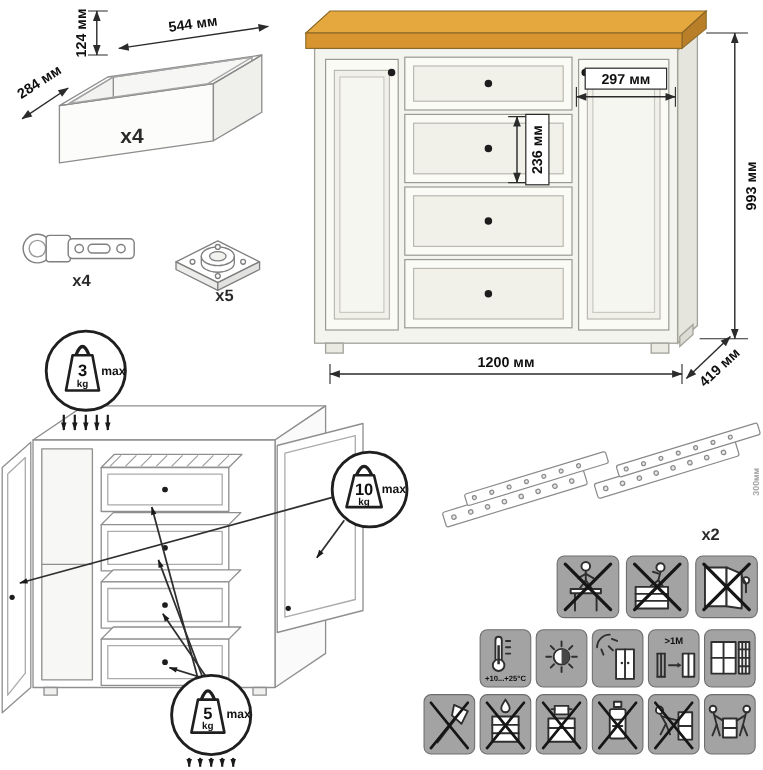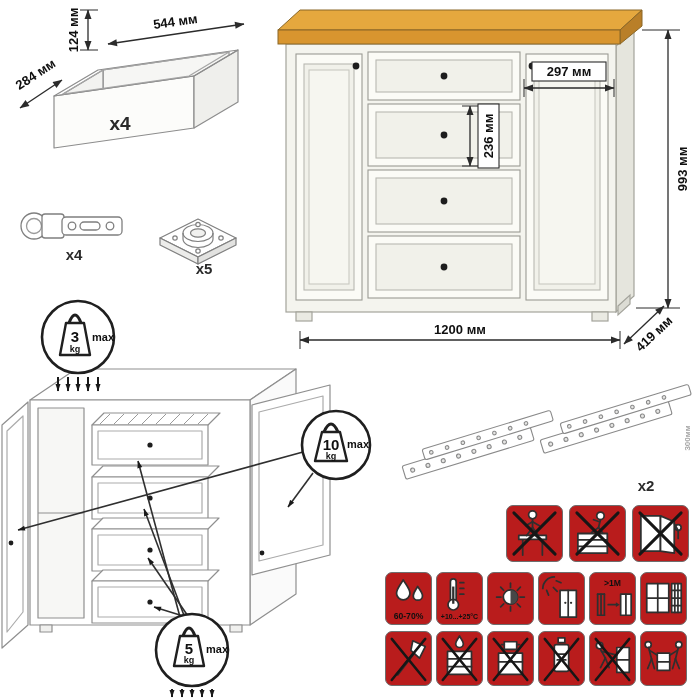--- a/index.html
+++ b/index.html
@@ -11,21 +11,21 @@
   .thin{stroke:#2b2b2b;stroke-width:1;fill:none}
   .dimtxt{font:700 13px "Liberation Sans",sans-serif;fill:#0f0f0f}
   .cnt{font:700 19px "Liberation Sans",sans-serif;fill:#2a2a2a}
   .cnt2{font:700 15px "Liberation Sans",sans-serif;fill:#2a2a2a}
   .tiny{font:700 8px "Liberation Sans",sans-serif;fill:#a6a6a6}
   .wnum{font:700 15px "Liberation Sans",sans-serif;fill:#101010}
   .wkg{font:700 9px "Liberation Sans",sans-serif;fill:#101010}
   .wmax{font:700 11px "Liberation Sans",sans-serif;fill:#101010}
   .cap{font:700 9px "Liberation Sans",sans-serif;fill:#101010}
   .capsm{font:700 7.3px "Liberation Sans",sans-serif;fill:#101010}
-  .cell{position:absolute;background:#b91c1c;border:1.6px solid #6e6e6e;border-radius:7px}
+  .cell{position:absolute;background:#a3a3a3;border:1.6px solid #6e6e6e;border-radius:7px}
   .cell svg{display:block;width:100%;height:100%}
   .ic{stroke:#2f2f2f;stroke-width:1.8;fill:none;stroke-linecap:round;stroke-linejoin:round}
   .icf{stroke:#2f2f2f;stroke-width:1.8;fill:#fff;stroke-linejoin:round}
   .x{stroke:#161616;stroke-width:3;stroke-linecap:round}
   .xs{stroke:#161616;stroke-width:2.6;stroke-linecap:round}
   .ptr{stroke:#2f2f2f;stroke-width:1.6;fill:none}
 </style>
 </head>
 <body>
 
@@ -345,29 +345,20 @@
         <polygon class="icf" points="28,10 42,16 42,48 28,46"></polygon>
         <circle class="icf" cx="46" cy="22" r="3"></circle>
         <line class="ic" x1="42" y1="18" x2="46" y2="25"></line>
         <line class="ic" x1="46" y1="25" x2="46" y2="33"></line>
         <line class="x" x1="7" y1="7" x2="49" y2="49"></line>
         <line class="x" x1="49" y1="7" x2="7" y2="49"></line>
       </g>
     </svg>
   </div>
 
-  <div class="cell" style="left:385px;top:572px;width:47px;height:53px">
-    <svg viewBox="0 0 47 53">
-      <g>
-        <path class="icf" d="M18,7 C14.5,13 11,16.5 11,21 a7,7 0 0 0 14,0 C25,16.5 21.5,13 18,7 Z"></path>
-        <path class="icf" d="M33,14 C30.7,18 28.5,20.5 28.5,23.5 a4.8,4.8 0 0 0 9.6,0 C38.1,20.5 35.8,18 33,14 Z"></path>
-        <text class="cap" x="23.5" y="48" text-anchor="middle">60-70%</text>
-      </g>
-    </svg>
-  </div>
   <div class="cell" style="left:436px;top:572px;width:47px;height:53px">
     <svg viewBox="0 0 47 53">
       <g>
         <rect class="icf" x="14" y="6" width="6" height="24" rx="3"></rect>
         <circle class="icf" cx="17" cy="33" r="5.5"></circle>
         <line x1="17" y1="14" x2="17" y2="32" stroke="#2f2f2f" stroke-width="2.4"></line>
         <line class="ic" x1="24" y1="10" x2="28" y2="10"></line>
         <line class="ic" x1="24" y1="16" x2="28" y2="16"></line>
         <line class="ic" x1="24" y1="22" x2="28" y2="22"></line>
         <text class="capsm" x="23.5" y="48" text-anchor="middle">+10...+25°C</text>

